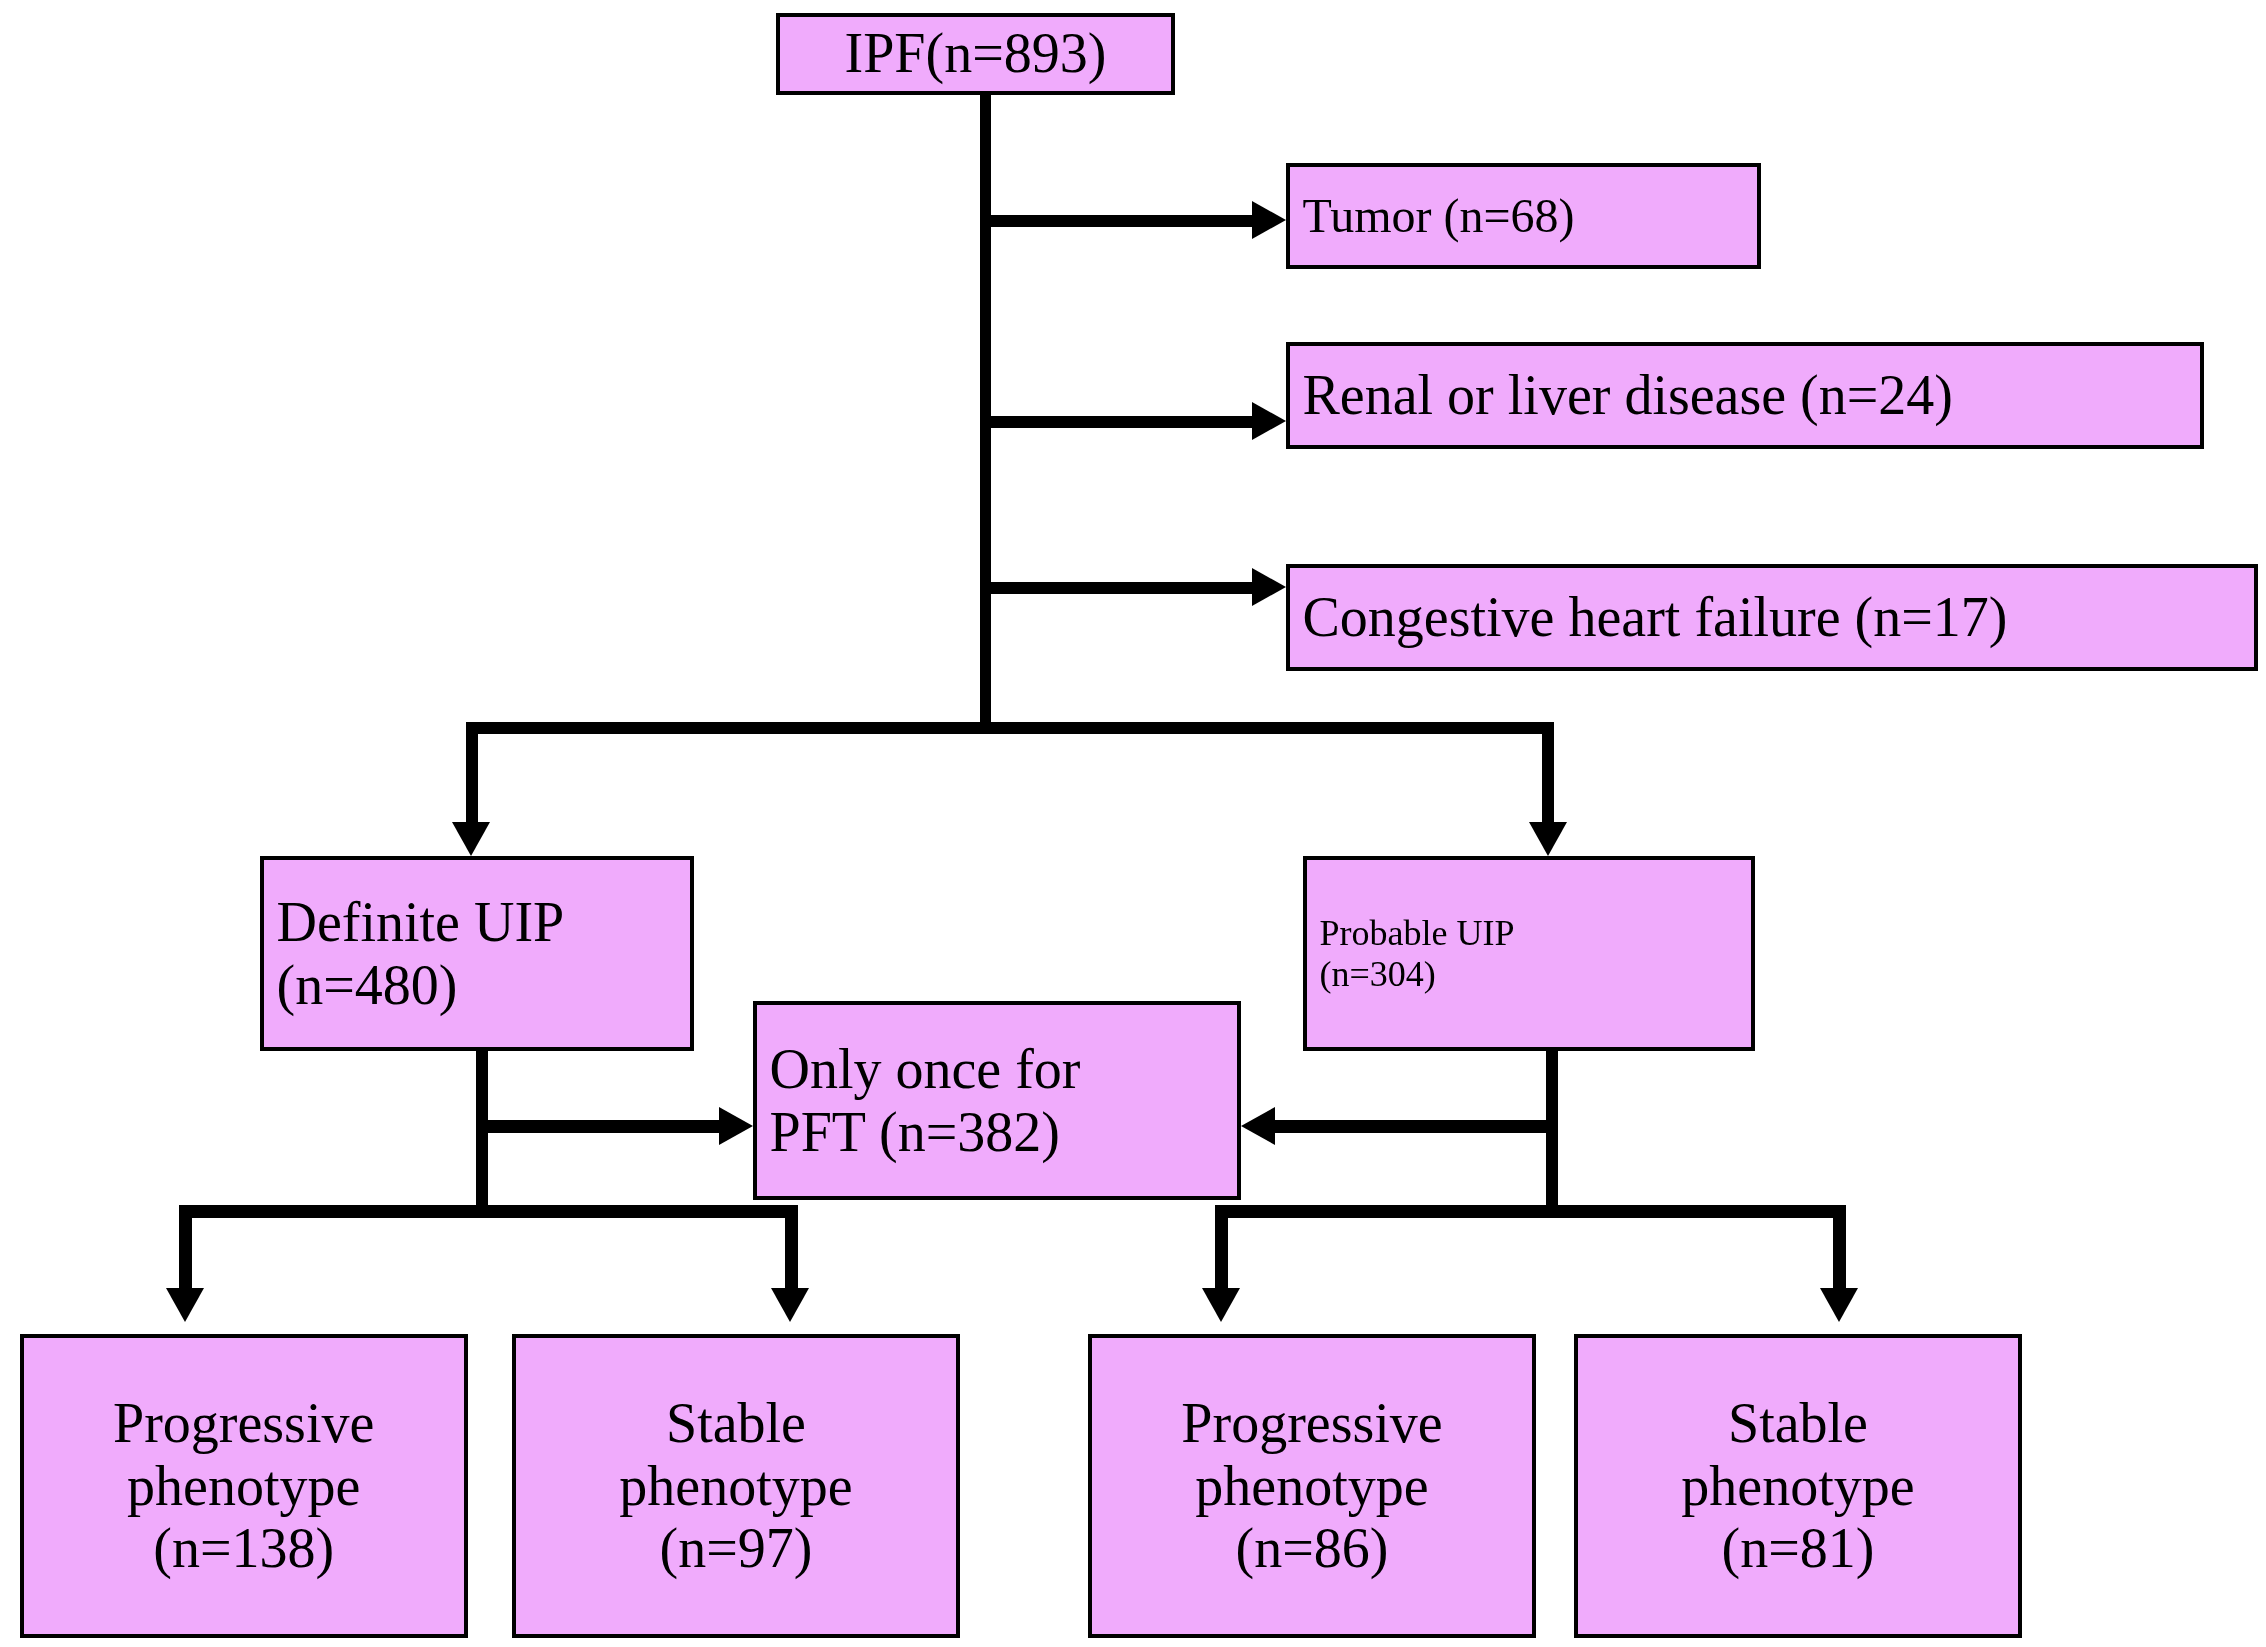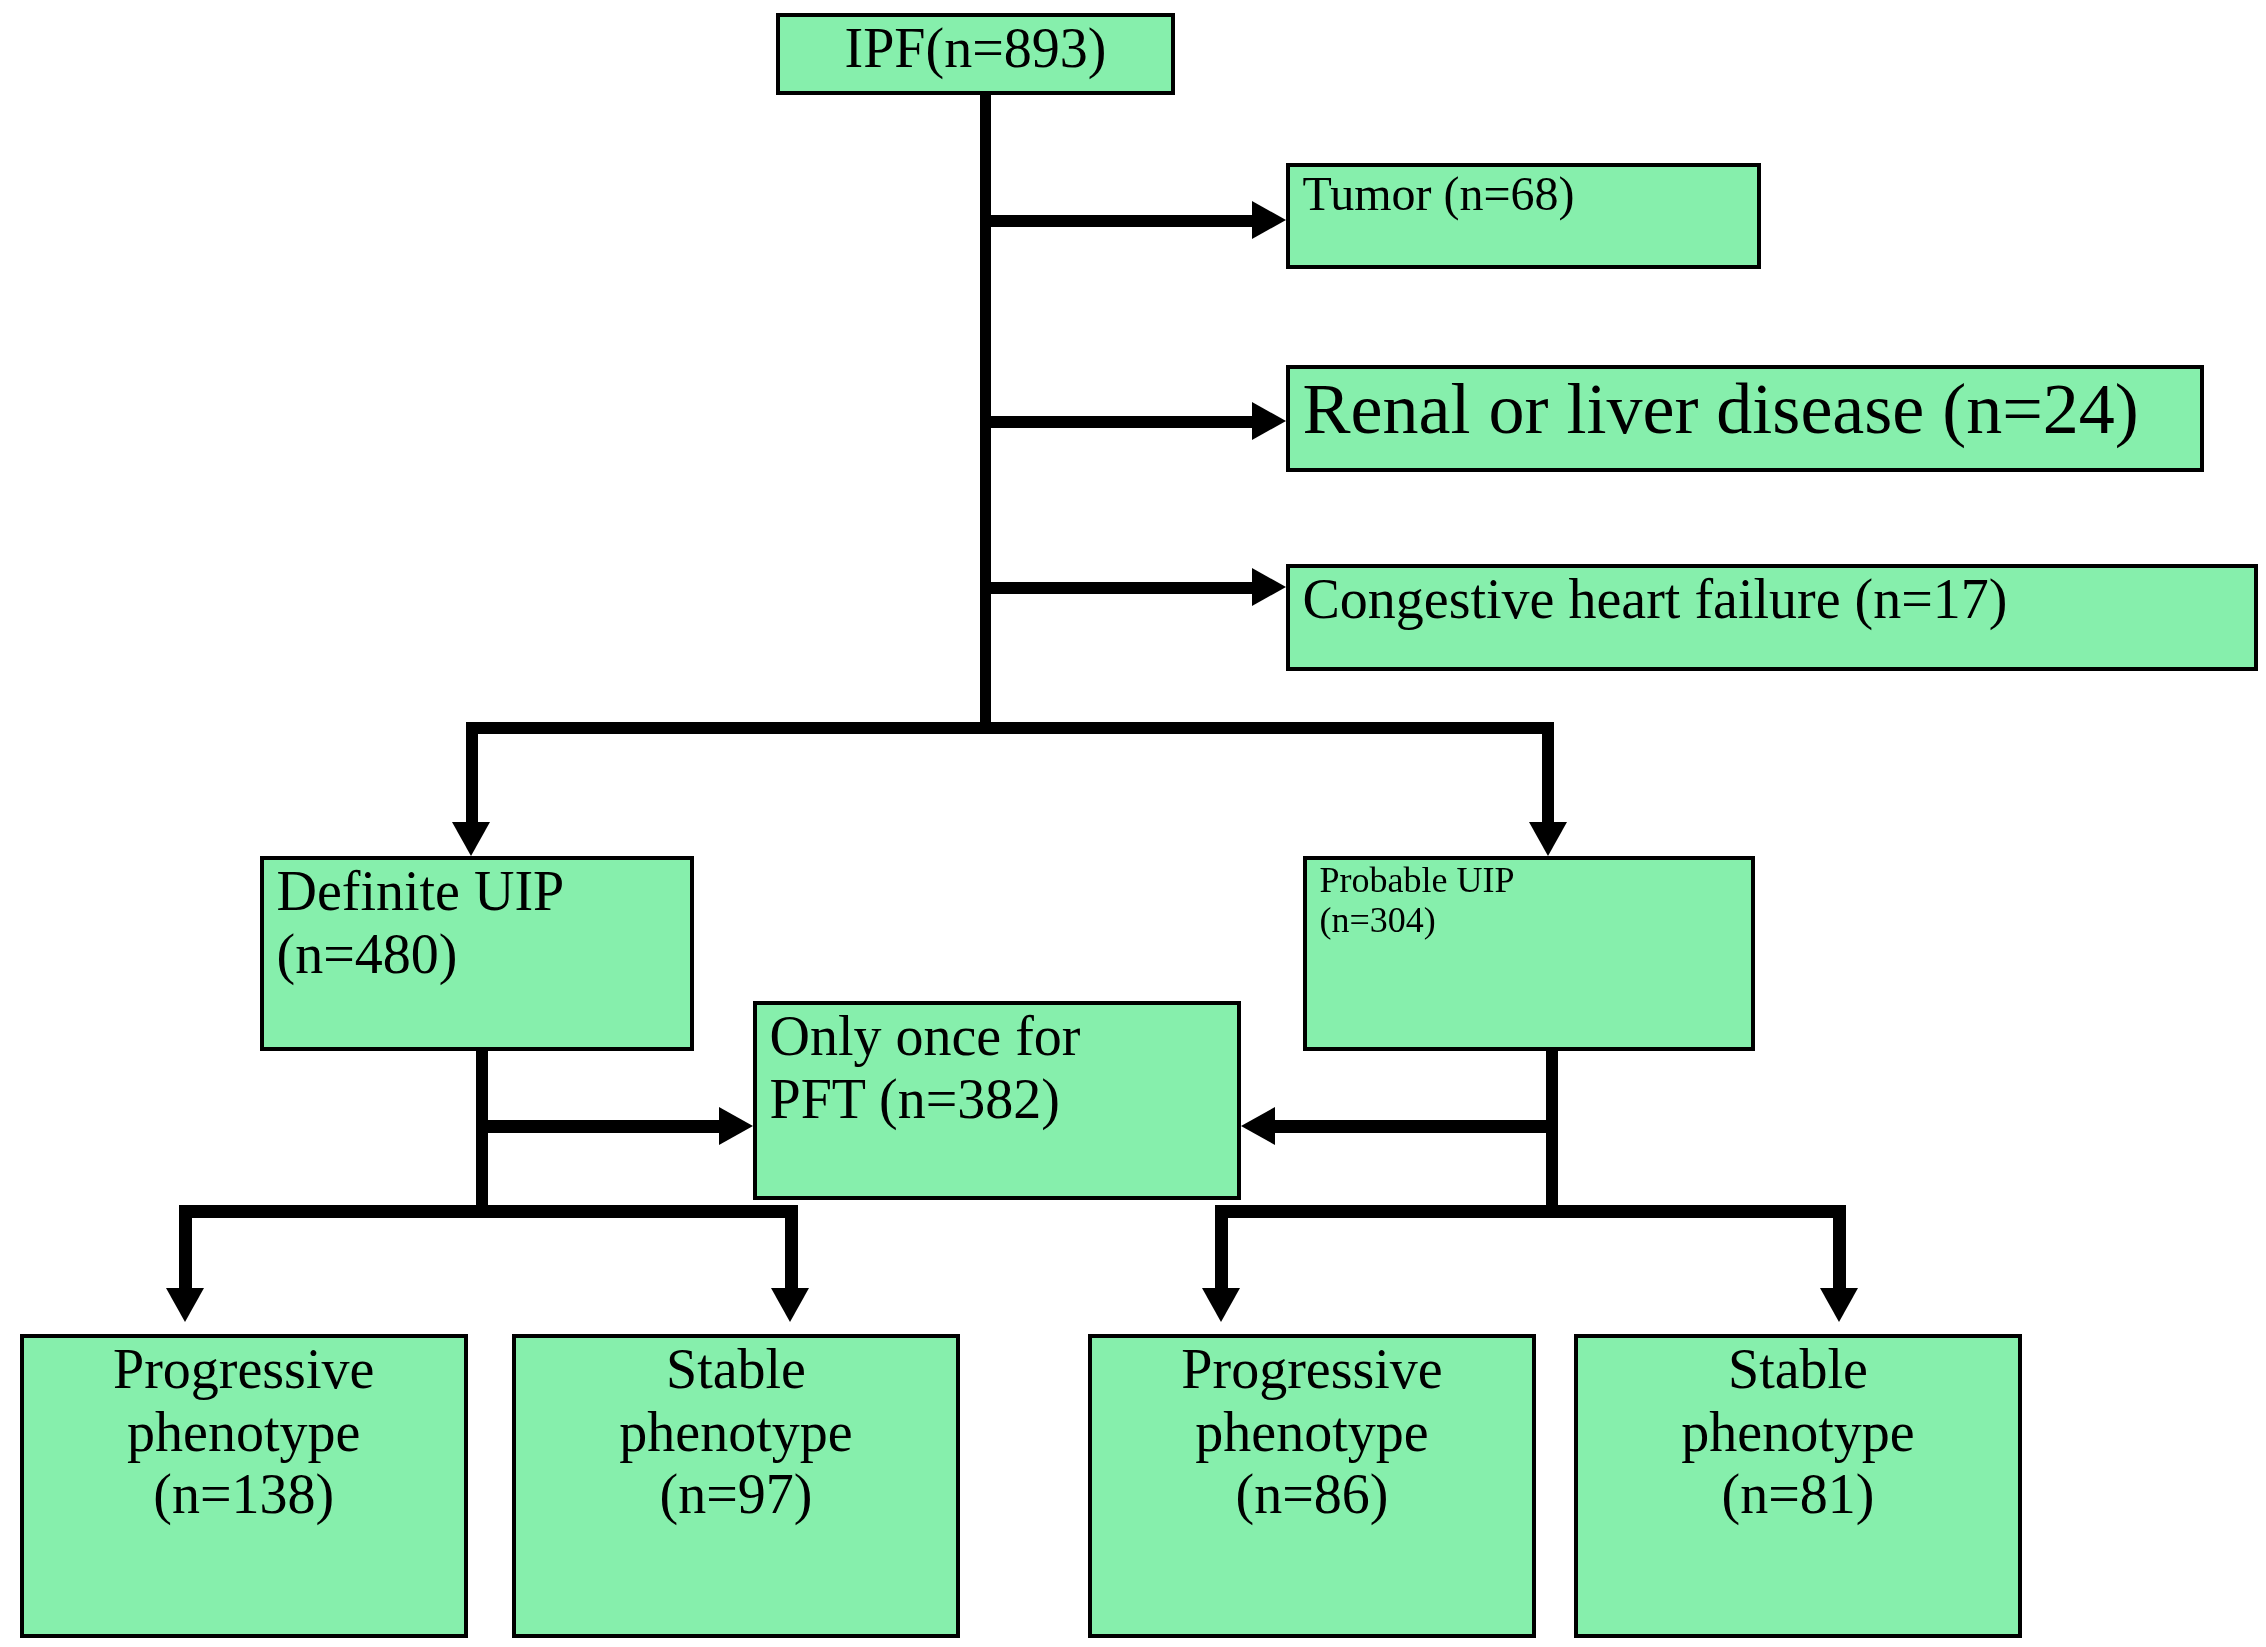--- a/index.html
+++ b/index.html
@@ -11,24 +11,25 @@
     position: relative;
     width: 2267px;
     height: 1648px;
     background: #ffffff;
     font-family: "Liberation Serif", "DejaVu Serif", serif;
     overflow: hidden;
   }
   .node {
     position: absolute;
     box-sizing: border-box;
-    background: #86efac;
+    background: #f0abfc;
     border: 4.5px solid #000000;
     display: flex;
     flex-direction: column;
+    justify-content: center;
     color: #000000;
     line-height: 1.12;
     z-index: 3;
   }
   .node .line {
     display: block;
     white-space: pre;
   }
   .al-left  { align-items: flex-start; text-align: left; padding-left: 12.5px; padding-right: 9px; }
   .al-center{ align-items: center; text-align: center; padding-left: 7.2px; padding-right: 7.2px; }
@@ -76,21 +77,21 @@
   <div class="vline" style="left:980px; top:95px; width:10.7px; height:638px;"></div>
 
   <div class="hline" style="left:985px; top:215px; width:269px; height:11.6px;"></div>
   <div class="arrow-right" style="left:1252px; top:201px;"></div>
   <div class="node al-left" style="left:1286px; top:163px; width:475px; height:106px; font-size:48px;">
     <span class="line">Tumor (n=68)</span>
   </div>
 
   <div class="hline" style="left:985px; top:416px; width:269px; height:11.6px;"></div>
   <div class="arrow-right" style="left:1252px; top:402px;"></div>
-  <div class="node al-left" style="left:1286px; top:365px; width:918px; height:107px; font-size:72px;">
+  <div class="node al-left" style="left:1286px; top:342px; width:918px; height:107px; font-size:56px;">
     <span class="line">Renal or liver disease (n=24)</span>
   </div>
 
   <div class="hline" style="left:985px; top:582px; width:269px; height:11.6px;"></div>
   <div class="arrow-right" style="left:1252px; top:568px;"></div>
   <div class="node al-left" style="left:1286px; top:528px; width:972px; height:107px; font-size:56px;margin-top:36px;">
     <span class="line">Congestive heart failure (n=17)</span>
   </div>
 
   <div class="hline" style="left:466px; top:722px; width:1088px; height:11.6px;"></div>

